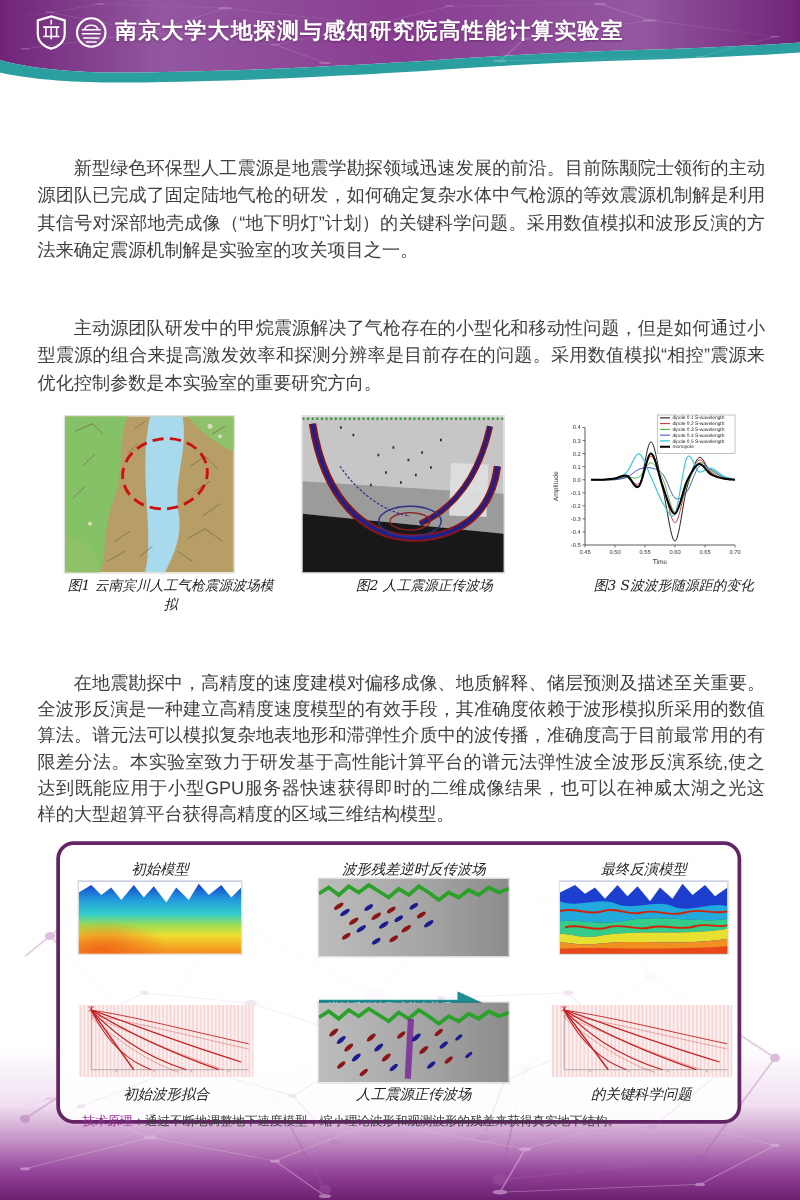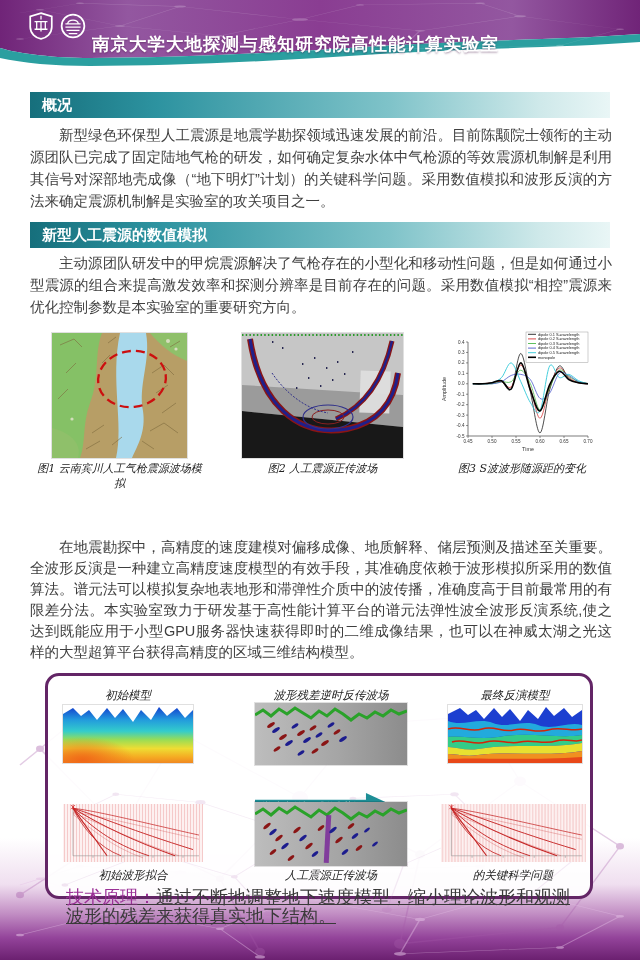--- a/index.html
+++ b/index.html
@@ -1,32 +1,32 @@
 <!DOCTYPE html>
 <html><head>
 <meta charset="utf-8">
 <style>
   html,body{margin:0;padding:0;}
   body{width:640px;height:960px;font-family:"Liberation Sans","DejaVu Sans",sans-serif;background:#ffffff;}
   .page{position:relative;width:640px;height:960px;overflow:hidden;background:#ffffff;}
   .abs{position:absolute;}
   
-  .hdr-title{position:absolute;left:92px;top:32px;font-size:17.5px;font-weight:bold;color:#ffffff;letter-spacing:1px;text-shadow:0 1px 2px rgba(60,10,60,.45);white-space:nowrap;font-family:Liberation Mono, monospace;}
+  .hdr-title{position:absolute;left:92px;top:12px;font-size:17.5px;font-weight:bold;color:#ffffff;letter-spacing:1px;text-shadow:0 1px 2px rgba(60,10,60,.45);white-space:nowrap;font-family:Liberation Mono, monospace;}
   
   .section-bar{position:absolute;left:30px;width:580px;height:26px;line-height:26px;padding-left:12px;box-sizing:border-box;font-size:15px;font-weight:bold;color:#ffffff;background:linear-gradient(90deg,#166f7c 0%,#2d93a0 22%,#7fc3c9 62%,#cfe9ea 88%,#e9f6f6 100%);}
   .body-text{position:absolute;left:30px;width:582px;margin:0;font-size:14.5px;line-height:22px;color:#3f3f3f;text-align:justify;text-indent:2em;}
-  .fig-cap{position:absolute;font-family:"DejaVu Serif",serif;font-style:italic;font-size:11px;color:#222;text-align:center;}
+  .fig-cap{position:absolute;font-family:"DejaVu Serif",serif;font-style:italic;font-size:11px;color:#222;text-align:center;margin-left:17px;}
   .fig-frame{position:absolute;}
   
   .panel{position:absolute;left:45px;top:673px;width:548px;height:226px;border:3px solid #632566;border-radius:14px;background:rgba(255,255,255,.92);box-sizing:border-box;}
   .wf-label{position:absolute;width:220px;font-family:"DejaVu Serif",serif;font-style:italic;font-size:11.5px;color:#222;text-align:center;}
   .arrow-wrap{position:absolute;left:207px;top:90px;width:152px;height:38px;margin-top:27px;}
   .arrow-shape{position:absolute;inset:0;background:#1d8e96;clip-path:polygon(0 18%,73% 18%,73% 0,100% 50%,73% 100%,73% 82%,0 82%);}
   .arrow-text{position:absolute;left:2px;top:0;width:110px;height:100%;display:flex;flex-direction:column;justify-content:center;align-items:center;color:#ffffff;font-size:9px;line-height:11px;text-align:center;}
-  .principle{position:absolute;left:18px;top:212px;width:515px;font-size:18px;line-height:19px;color:#3a3a3a;text-decoration:underline;}
+  .principle{position:absolute;left:18px;top:212px;width:515px;font-size:10px;line-height:19px;color:#3a3a3a;}
   .principle .plabel{color:#9a3096;}
   .img-shadow{box-shadow:0 0 0 1px rgba(0,0,0,.12);}
 </style>
 </head>
 <body>
 
 <div class="page">
 
   <svg width="0" height="0" style="position:absolute">
     <defs>
@@ -110,24 +110,22 @@
     <path d="M6,9 H18 M8,9 V16 M12,9 V18 M16,9 V16 M6,16 H18" stroke="#fff" stroke-width="1.2" fill="none"></path>
     <path d="M12,3.5 L12,7" stroke="#fff" stroke-width="1.2"></path>
   </svg>
   <svg class="abs" style="left:60px;top:13px" width="26" height="26" viewBox="0 0 24 24">
     <circle cx="12" cy="12" r="10.5" fill="none" stroke="#fff" stroke-width="1.6"></circle>
     <path d="M5,10 H19 M5,13 H19 M6,16 H18 M8,19 H16" stroke="#fff" stroke-width="1.1"></path>
     <path d="M7,10 C8,5.5 16,5.5 17,10" fill="none" stroke="#fff" stroke-width="1.2"></path>
   </svg>
   <div class="hdr-title">南京大学大地探测与感知研究院高性能计算实验室</div>
 
-  <div class="section-bar" style="top:92px">概况</div>
   <p class="body-text" style="top:124px">新型绿色环保型人工震源是地震学勘探领域迅速发展的前沿。目前陈颙院士领衔的主动源团队已完成了固定陆地气枪的研发，如何确定复杂水体中气枪源的等效震源机制解是利用其信号对深部地壳成像（“地下明灯”计划）的关键科学问题。采用数值模拟和波形反演的方法来确定震源机制解是实验室的攻关项目之一。</p>
 
-  <div class="section-bar" style="top:222px">新型人工震源的数值模拟</div>
   <p class="body-text" style="top:252px">主动源团队研发中的甲烷震源解决了气枪存在的小型化和移动性问题，但是如何通过小型震源的组合来提高激发效率和探测分辨率是目前存在的问题。采用数值模拟“相控”震源来优化控制参数是本实验室的重要研究方向。</p>
 
   <svg class="fig-frame img-shadow" style="left:52px;top:333px" width="135" height="125" viewBox="0 0 135 125">
     <rect width="135" height="125" fill="#b79e66"></rect>
     <path d="M0,0 H50 C42,20 48,45 38,70 C30,92 34,110 28,125 H0 Z" fill="#85c166"></path>
     <path d="M98,0 H135 V28 C120,22 108,12 98,0 Z" fill="#8fc06a"></path>
     <path d="M0,95 C20,100 30,112 26,125 H0 Z" fill="#8fc06a"></path>
     <path d="M68,0 L94,0 C99,28 86,52 91,78 C94,98 86,112 80,125 L64,125 C72,92 58,46 68,0 Z" fill="#a9d9ec"></path>
     <g stroke="#7e6a3e" stroke-width="0.8" fill="none" opacity="0.75">
       <path d="M8,12 L22,6 L30,14 M100,40 L112,32 L122,42 M104,60 L116,52 M110,80 L124,70 M98,98 L112,90 L126,100 M40,100 L52,92 M34,116 L48,108 M14,40 L24,30 M6,66 L16,56"></path>

